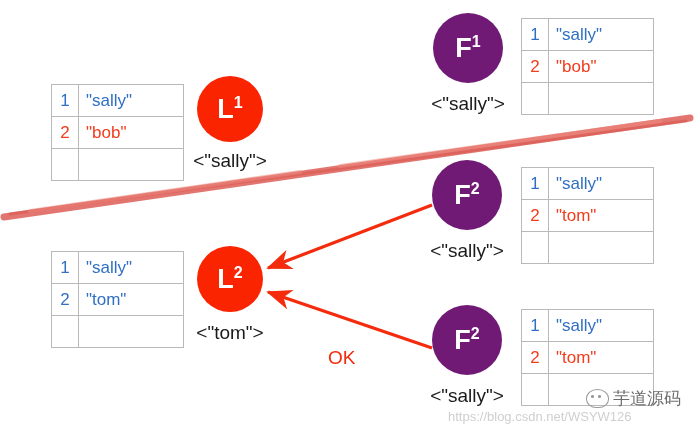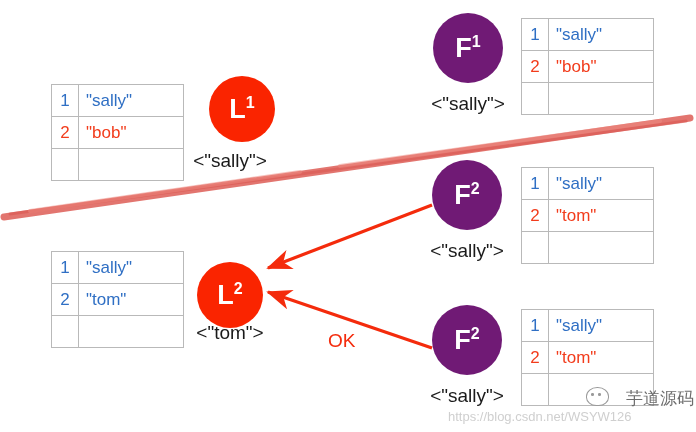--- a/index.html
+++ b/index.html
@@ -71,20 +71,21 @@
   .tbl td.c-val { width: 90px; text-align: left; }
   .v-blue { color: #2f6fc4; }
   .v-red  { color: #f23c1c; }
 
   .ok-label {
     position: absolute;
     color: #f42b0c;
     font-size: 19px;
     font-family: "Liberation Sans", "DejaVu Sans", sans-serif;
     z-index: 5;
+    margin-top: 17px;
   }
 
   svg.layer {
     position: absolute;
     left: 0; top: 0;
     width: 696px;
     height: 432px;
     pointer-events: none;
   }
   svg.arrows { z-index: 2; }
@@ -95,21 +96,22 @@
     z-index: 6;
     color: #c9c9c9;
     font-family: "Liberation Sans", "DejaVu Sans", sans-serif;
     white-space: nowrap;
   }
   .wm-url { font-size: 13px; color: #cfcfcf; }
   .wm-brand {
     font-size: 17px;
     color: #6d6d6d;
     display: flex;
-    gap: 17px;
+    align-items: center;
+    gap: 4px;
   }
   .wm-chat {
     width: 21px; height: 17px;
     border-radius: 49% 49% 45% 45%;
     border: 1.5px solid #9a9a9a;
     position: relative;
     display: inline-block;
   }
   .wm-chat::before, .wm-chat::after {
     content: "";
@@ -139,36 +141,36 @@
   <svg class="layer arrows" viewBox="0 0 696 432" xmlns="http://www.w3.org/2000/svg">
     <defs>
       <marker id="ah" markerWidth="9" markerHeight="9" refX="7.4" refY="3.2" orient="auto" markerUnits="strokeWidth">
         <path d="M0,0 L8,3.2 L0,6.4 L2.3,3.2 z" fill="#f42b0c"></path>
       </marker>
     </defs>
     <line x1="432" y1="205" x2="268" y2="268" stroke="#f42b0c" stroke-width="3.2" marker-end="url(#ah)"></line>
     <line x1="432" y1="348" x2="268" y2="292" stroke="#f42b0c" stroke-width="3.2" marker-end="url(#ah)"></line>
   </svg>
 
-  <div class="node node-red" style="left:209px; top:76px; width:66px; height:66px;text-align:center;">
+  <div class="node node-red" style="left:197px; top:76px; width:66px; height:66px;text-align:center;">
     <span class="nlabel">L<sup>1</sup></span>
   </div>
   <div class="node-caption" style="left:180px; top:150px; width:100px;">&lt;"sally"&gt;</div>
 
   <div class="node node-orange" style="left:433px; top:13px; width:70px; height:70px;">
     <span class="nlabel">F<sup>1</sup></span>
   </div>
   <div class="node-caption" style="left:418px; top:93px; width:100px;">&lt;"sally"&gt;</div>
 
   <div class="node node-orange" style="left:432px; top:160px; width:70px; height:70px;">
     <span class="nlabel">F<sup>2</sup></span>
   </div>
   <div class="node-caption" style="left:417px; top:240px; width:100px;">&lt;"sally"&gt;</div>
 
-  <div class="node node-red" style="left:197px; top:262px; width:66px; height:66px;">
+  <div class="node node-red" style="left:197px; top:246px; width:66px; height:66px;">
     <span class="nlabel">L<sup>2</sup></span>
   </div>
   <div class="node-caption" style="left:180px; top:322px; width:100px;">&lt;"tom"&gt;</div>
 
   <div class="node node-orange" style="left:432px; top:305px; width:70px; height:70px;">
     <span class="nlabel">F<sup>2</sup></span>
   </div>
   <div class="node-caption" style="left:417px; top:385px; width:100px;">&lt;"sally"&gt;</div>
 
   <table class="tbl" style="left:51px; top:84px;">

